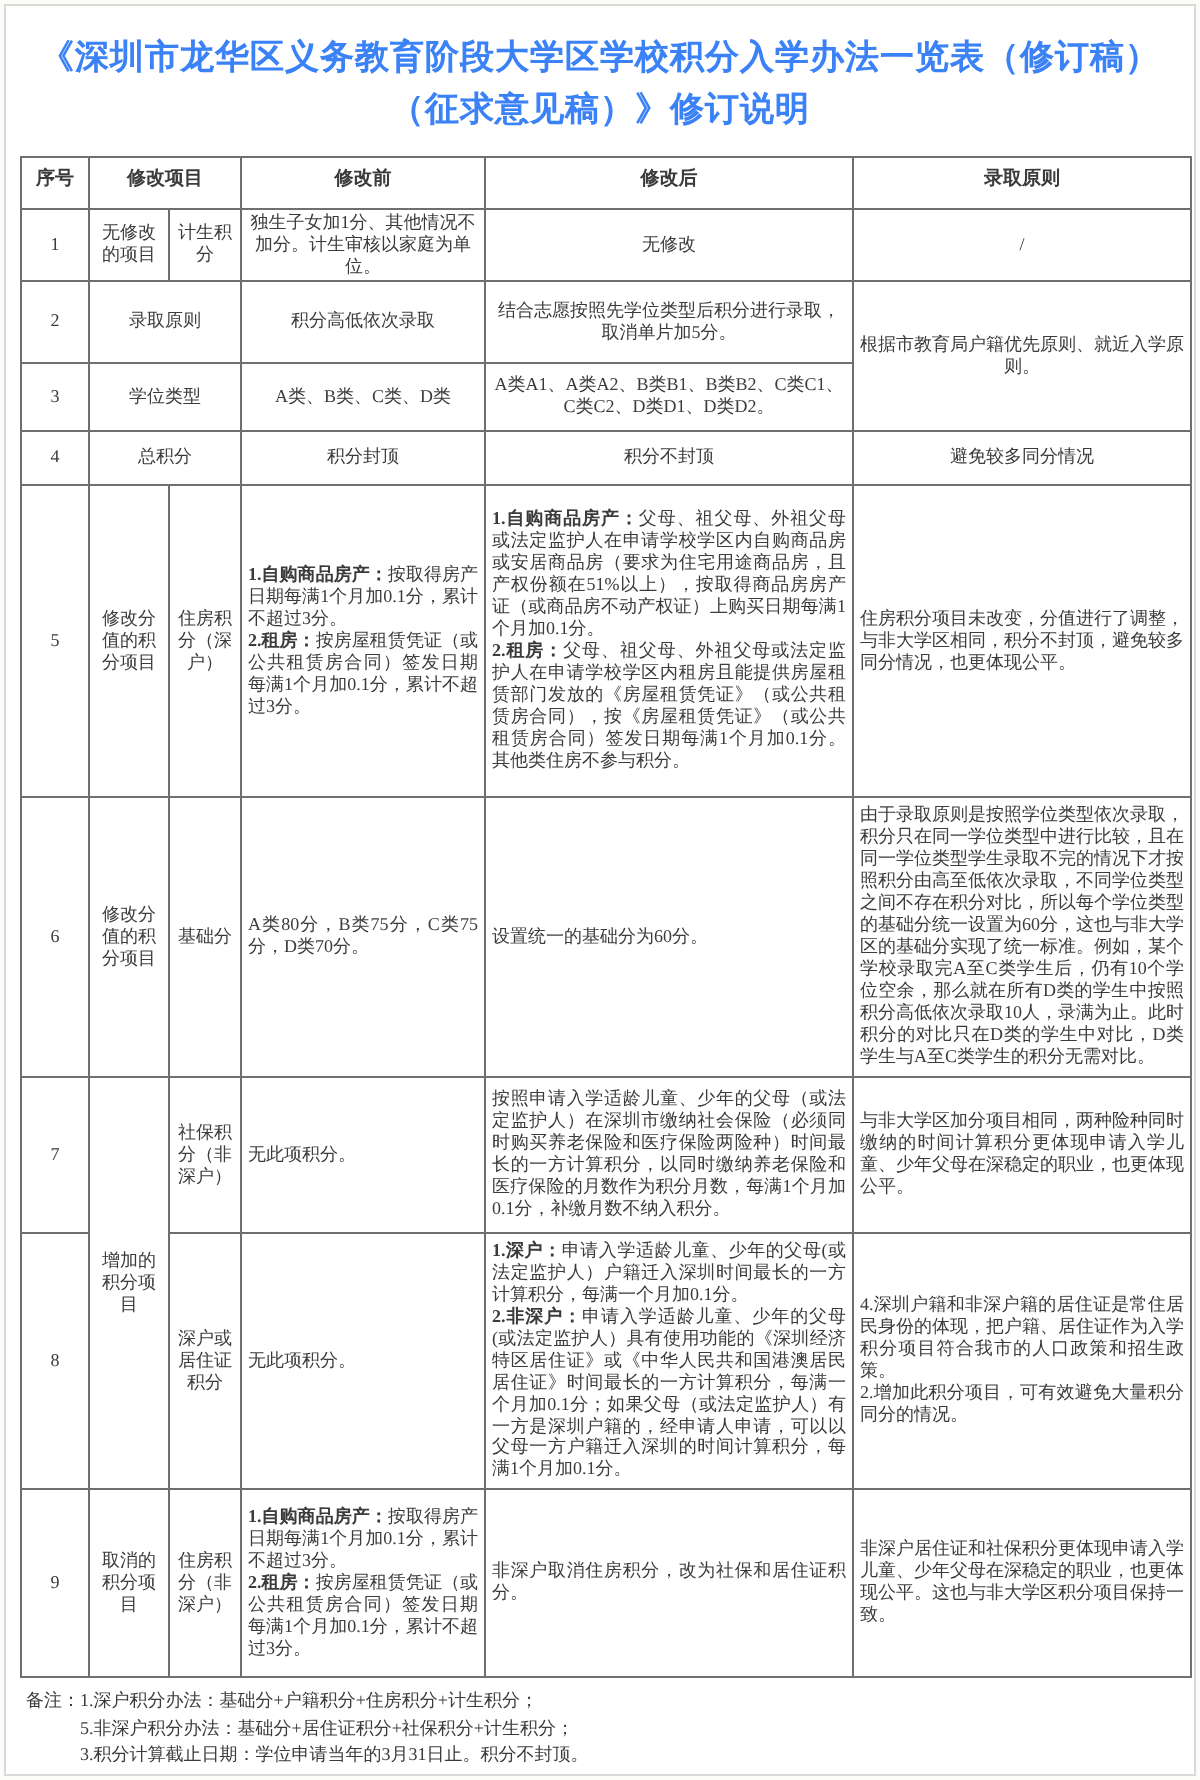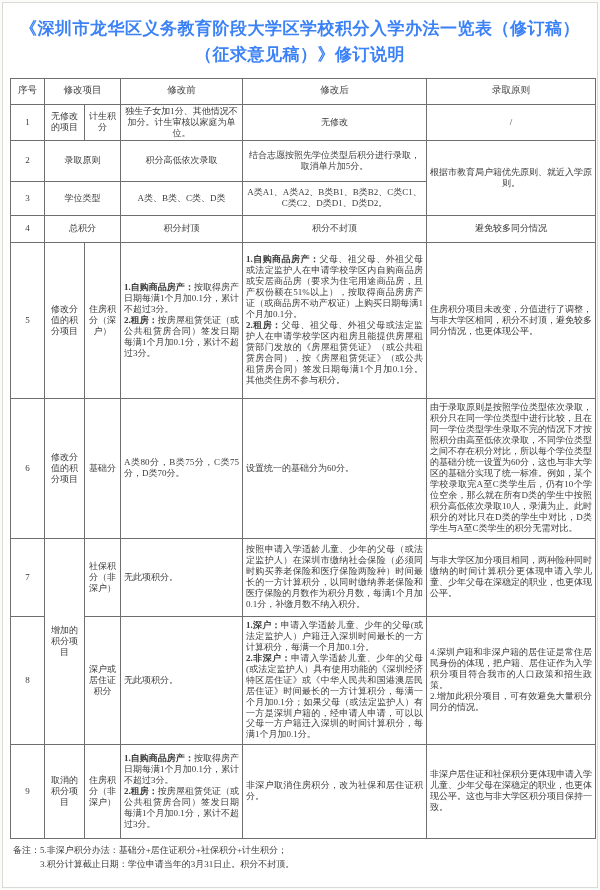--- a/index.html
+++ b/index.html
@@ -19,21 +19,21 @@
   table.rev{
     border-collapse:collapse;table-layout:fixed;
     margin-left:7px;width:585px;
   }
   table.rev th,table.rev td{
     border:1px solid #6f6f6f;
     font-size:9px;line-height:1.22;
     padding:1px 3px;vertical-align:middle;
     word-break:break-all;overflow:hidden;
   }
-  table.rev th{font-weight:normal;font-size:9.5px;text-align:center;}
+  table.rev th{font-weight:bold;font-size:9.5px;text-align:center;}
   .c{text-align:center;}
   .j{text-align:justify;}
   .rich div{margin:0;}
   .b{font-weight:bold;}
   .notes{
     display:flex;align-items:flex-start;
     margin:5px 0 0 10px;font-size:9px;line-height:1.55;color:#3b3b3b;
   }
   .notes .lbl{white-space:nowrap;}
   .note-items{display:flex;flex-direction:column;}
@@ -145,18 +145,19 @@
           </td>
         <td class="j">非深户取消住房积分，改为社保和居住证积分。</td>
         <td class="j">非深户居住证和社保积分更体现申请入学儿童、少年父母在深稳定的职业，也更体现公平。这也与非大学区积分项目保持一致。</td>
       </tr>
     </tbody>
   </table>
 
   <div class="notes">
     <span class="lbl">备注：</span>
     <div class="note-items">
+      <div>1.深户积分办法：基础分+户籍积分+住房积分+计生积分；</div>
       <div>5.非深户积分办法：基础分+居住证积分+社保积分+计生积分；</div>
       <div>3.积分计算截止日期：学位申请当年的3月31日止。积分不封顶。</div>
     </div>
   </div>
 
 </div>
 
 </body></html>

